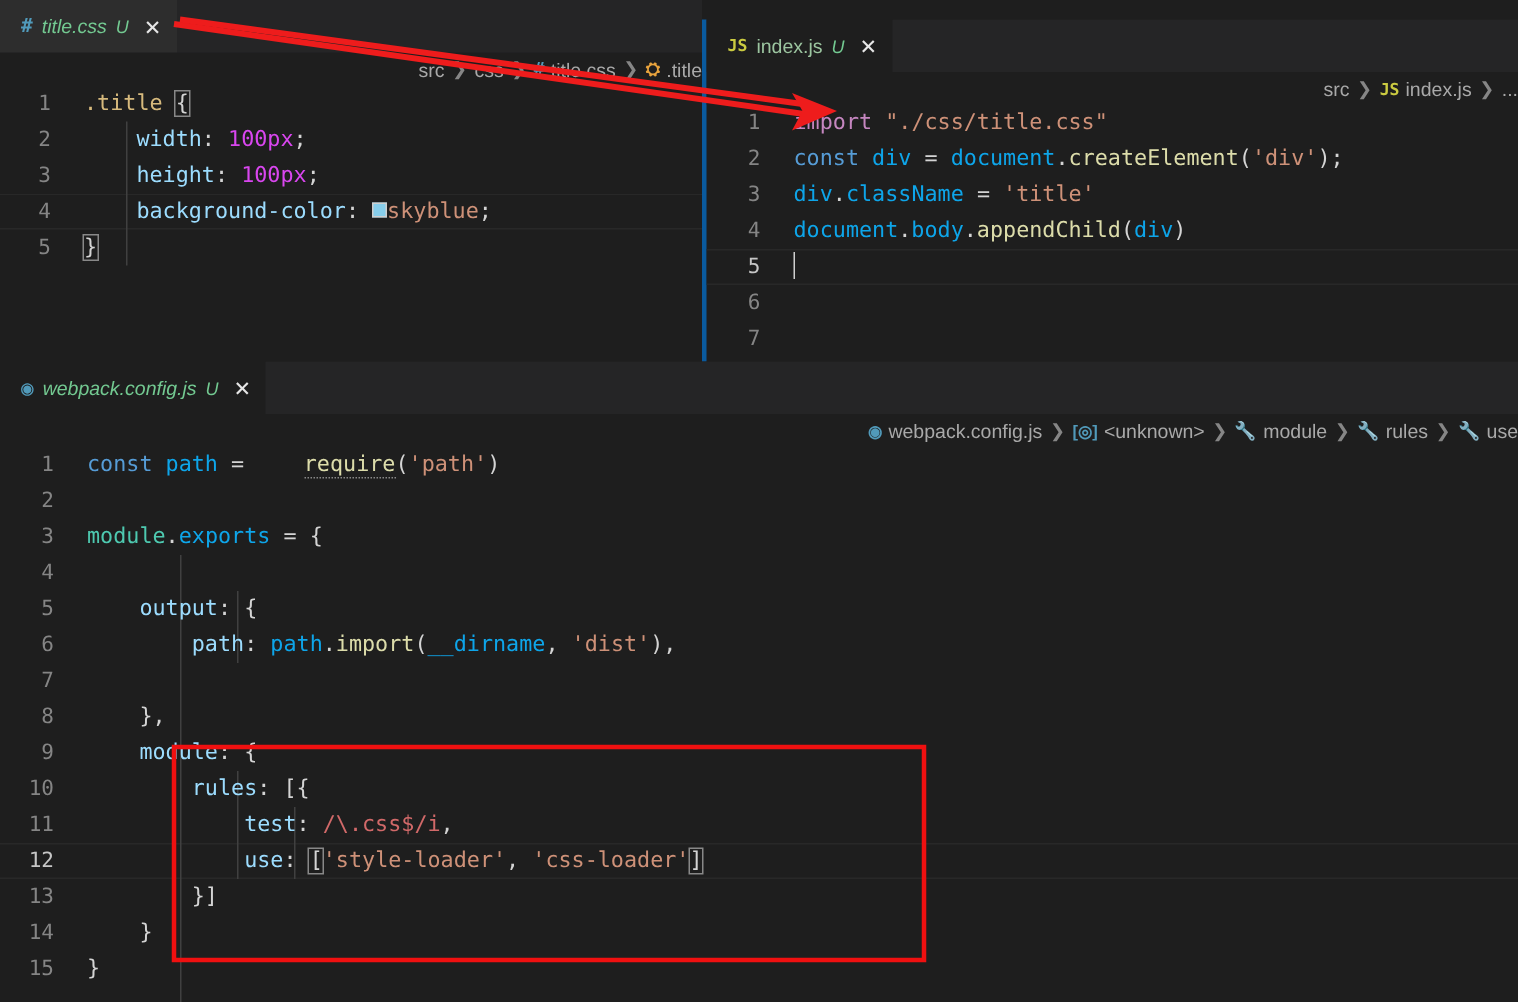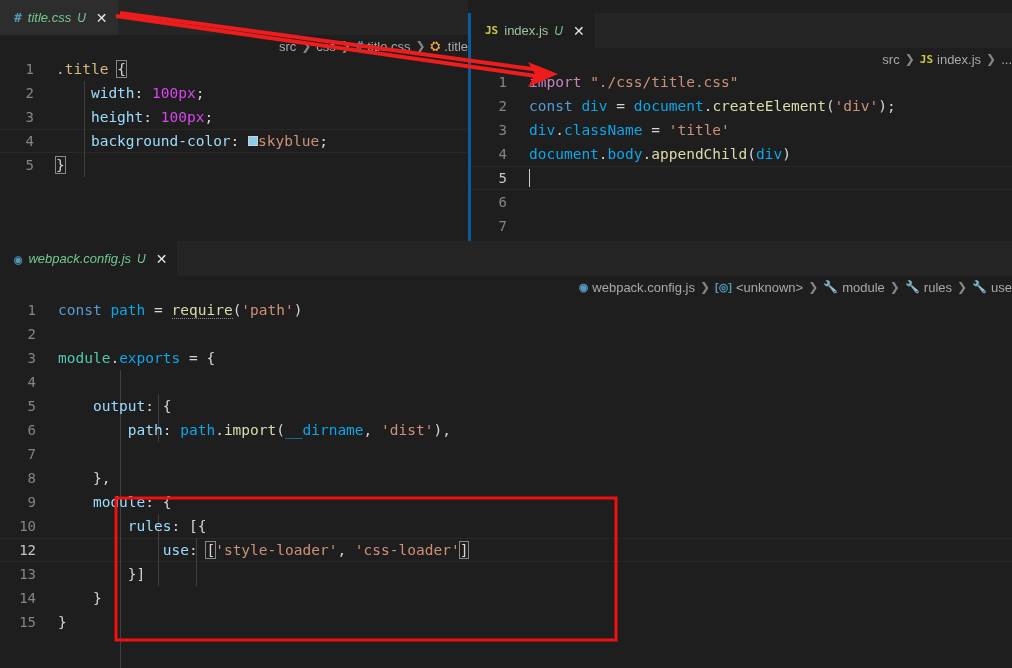--- a/index.html
+++ b/index.html
@@ -64,21 +64,21 @@
   .t-val   { color:#d946ef; }
   .t-pun   { color:#d4d4d4; }
   .t-str   { color:#ce9178; }
   .t-kw    { color:#569cd6; }
   .t-var   { color:#0ea5e9; }
   .t-fn    { color:#dcdcaa; }
   .t-obj   { color:#4ec9b0; }
   .t-regex { color:#d16969; }
   .t-imp   { color:#c586c0; }
   .brmatch { outline:1px solid #888; outline-offset:0px; }
-  .dotted  { border-bottom:1px dotted #888; }
+  .dotted  { border-bottom:1px dotted #888;margin-left:31px; }
   .swatch  { display:inline-block; width:10px; height:10px; background:#87ceeb;
              border:1px solid #cfcfcf; vertical-align:middle; position:relative; top:-1px; }
   .caret   { display:inline-block; width:1px; height:18px; background:#cfcfcf;
              vertical-align:middle; position:relative; top:-1px; }
 
   
   .overlay { position:absolute; left:0; top:0; width:1012px; height:668px;
              pointer-events:none; }
 </style>
 </head>
@@ -275,20 +275,24 @@
         <span class="src">    <span class="t-pun">},</span></span>
       </div>
       <div class="row">
         <span class="ln">9</span>
         <span class="src">    <span class="t-prop">module</span><span class="t-pun">: </span><span class="t-pun">{</span></span>
       </div>
       <div class="row">
         <span class="ln">10</span>
         <span class="src">        <span class="t-prop">rules</span><span class="t-pun">: </span><span class="t-pun">[{</span></span>
       </div>
+      <div class="row">
+        <span class="ln">11</span>
+        <span class="src">            <span class="t-prop">test</span><span class="t-pun">: </span><span class="t-regex">/\.css$/i</span><span class="t-pun">,</span></span>
+      </div>
       <div class="row active">
         <span class="ln cur">12</span>
         <span class="src">            <span class="t-prop">use</span><span class="t-pun">: </span><span class="t-pun brmatch">[</span><span class="t-str">'style-loader'</span><span class="t-pun">,</span><span class="t-pun"> </span><span class="t-str">'css-loader'</span><span class="t-pun brmatch">]</span></span>
       </div>
       <div class="row">
         <span class="ln">13</span>
         <span class="src">        <span class="t-pun">}]</span></span>
       </div>
       <div class="row">
         <span class="ln">14</span>

